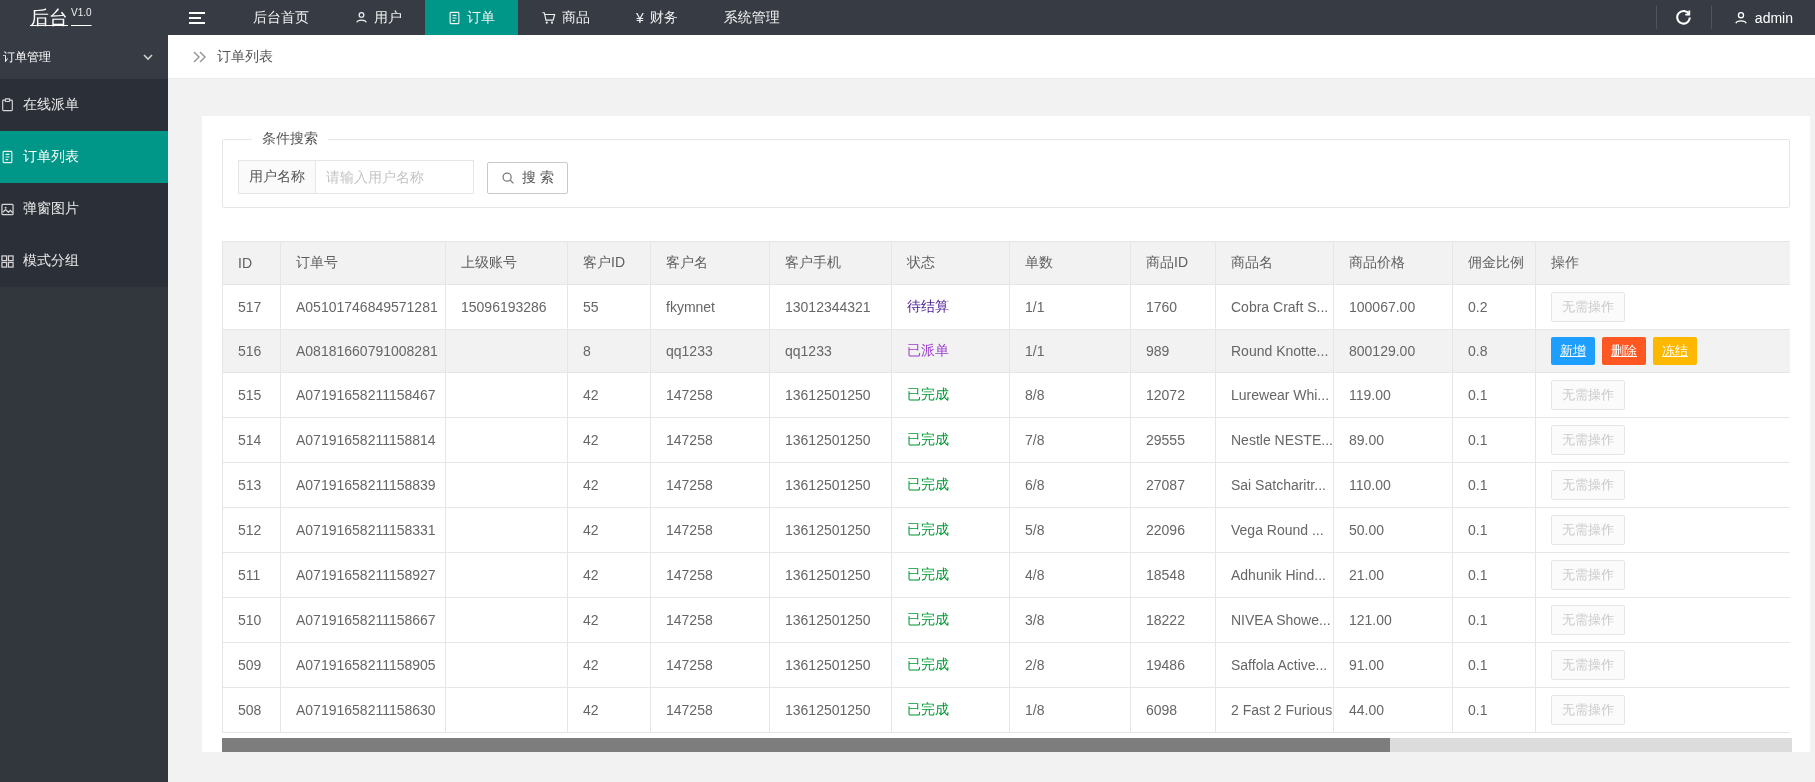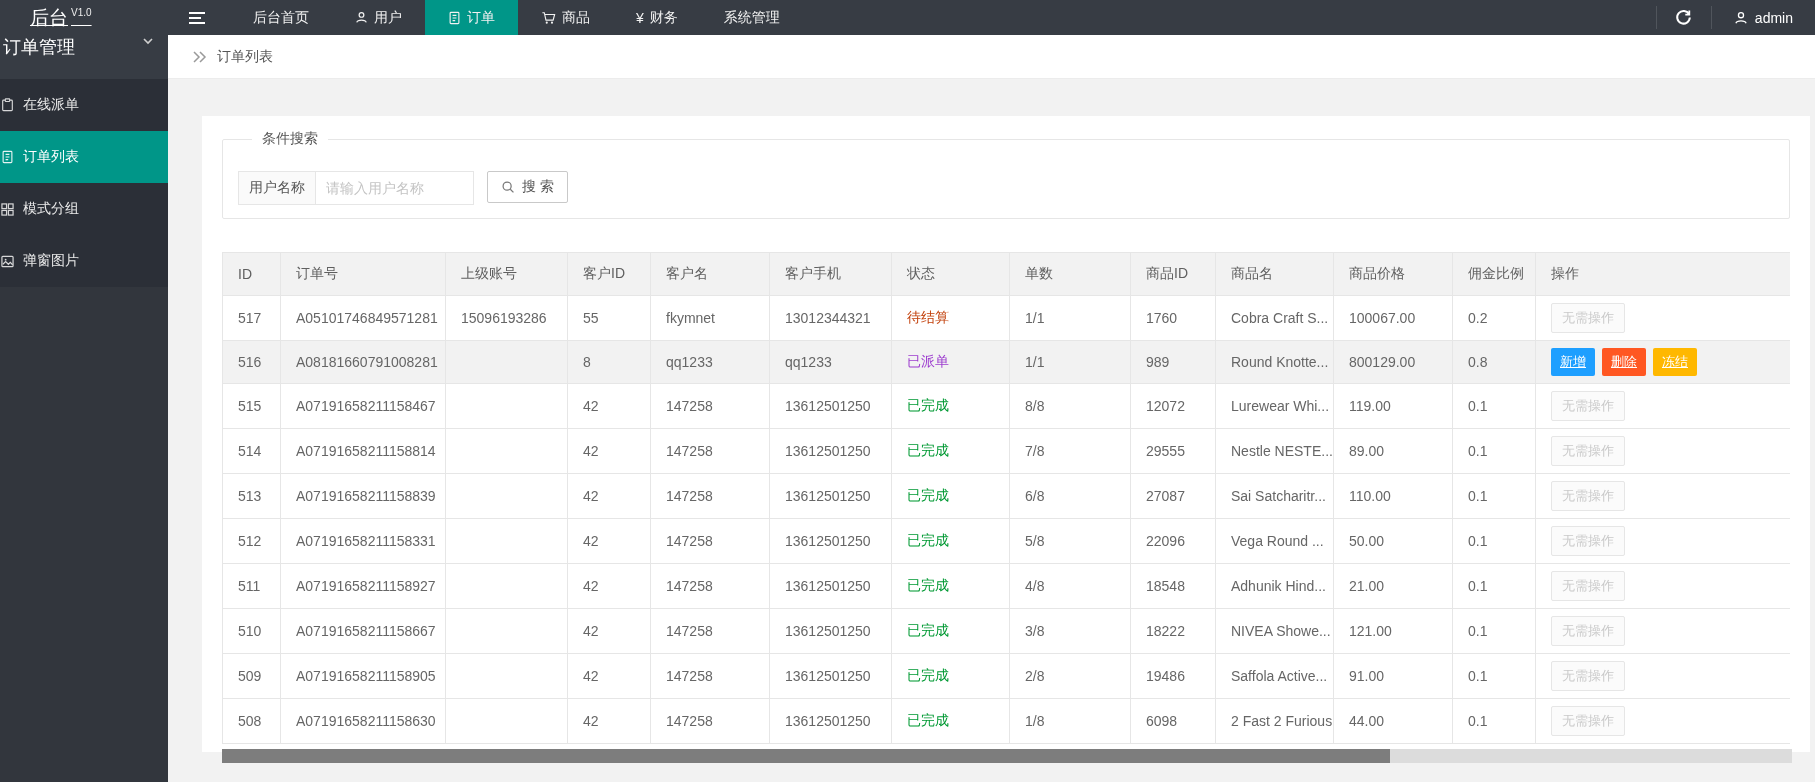--- a/index.html
+++ b/index.html
@@ -19,42 +19,42 @@
   .nav-item .i { display:flex; align-items:center; }
   .yen-glyph { font-size:14px; }
   .nav-right { margin-left:auto; display:flex; height:23px; align-items:stretch; }
   .refresh-cell { width:56px; display:flex; align-items:center; justify-content:center;
     border-left:1px solid rgba(255,255,255,.13); border-right:1px solid rgba(255,255,255,.13); cursor:pointer; }
   .admin-cell { display:flex; align-items:center; gap:7px; padding:0 22px; font-size:14px; cursor:pointer; }
 
   
   .sidebar { position:absolute; top:35px; left:0; bottom:0; width:168px;
     background:#32363d; overflow:hidden; z-index:10; }
-  .side-group-title { height:44px; background:#373c44; color:#fff; font-size:18px;
-    display:flex; align-items:flex-start; padding:0 14px 0 10px; cursor:pointer; }
+  .side-group-title { height:44px; background:#373c44; color:#fff; font-size:12px;
+    display:flex; align-items:center; padding:0 14px 0 10px; cursor:pointer; }
   .side-group-title .lbl { margin-left:-7px; }
   .side-group-title .chev { margin-left:auto; color:#cfcfcf; display:flex; }
   .side-menu { background:#2b2f37; }
   .side-item { height:52px; display:flex; align-items:center; font-size:14px; color:#eaeaea;
     padding-left:9px; cursor:pointer; }
   .side-item .icon { margin-left:-8px; margin-right:9px; display:flex; opacity:.9; }
   .side-item.active { background:#009688; color:#fff; }
 
   
   .main { position:absolute; top:35px; left:168px; right:0; bottom:0; background:#f2f2f2; }
   .breadcrumb-bar { height:44px; background:#fff; border-bottom:1px solid #ececec;
     display:flex; align-items:center; padding-left:24px; }
   .crumb-icon { color:#9a9a9a; margin-right:9px; display:flex; }
   .crumb-text { font-size:14px; color:#555; }
 
   .card { margin:37px 5px 0 34px; height:636px; background:#fff; padding:14px 20px; position:relative; }
 
   fieldset.search-field { border:1px solid #e6e6e6; border-radius:2px; padding:8px 15px 13px; }
   fieldset.search-field legend { font-size:14px; color:#555; padding:0 10px; margin-left:14px; }
-  .search-row { display:flex; align-items:flex-start; margin-top:15px; }
+  .search-row { display:flex; align-items:flex-end; margin-top:4px; }
   .input-group { display:flex; }
   .addon { height:34px; border:1px solid #e6e6e6; background:#fafafa; color:#555;
     font-size:14px; display:flex; align-items:center; padding:0 10px; }
   .search-input { height:34px; border:1px solid #e6e6e6; border-left:none; width:158px;
     padding:0 10px; font-size:14px; color:#666; outline:none; background:#fff; }
   .search-input::placeholder { color:#c4c4c4; }
   .search-btn { margin-left:13px; height:32px; background:#fff; border:1px solid #c9c9c9;
     border-radius:2px; display:flex; align-items:center; gap:7px; padding:0 13px;
     font-size:14px; color:#555; cursor:pointer; }
 
@@ -172,37 +172,37 @@
           <svg width="13" height="14" viewBox="0 0 14 16" fill="none" stroke="currentColor" stroke-width="1.3">
             <rect x="2" y="1.5" width="10" height="13" rx="1"></rect>
             <path d="M4.8 5h4.4M4.8 8h4.4M4.8 11h3"></path>
           </svg>
         </span>
         <span>订单列表</span>
       </div>
       <div class="side-item">
         <span class="i icon">
           <svg width="13" height="13" viewBox="0 0 14 14" fill="none" stroke="currentColor" stroke-width="1.3">
+            <rect x="1" y="1.5" width="12" height="11" rx="1"></rect>
+            <path d="M2 10l3-3 3 3 2-2 2.5 2.5"></path>
+            <circle cx="5" cy="5" r="1" fill="currentColor" stroke="none"></circle>
+          </svg>
+        </span>
+        <span>弹窗图片</span>
+      </div>
+      <div class="side-item">
+        <span class="i icon">
+          <svg width="13" height="13" viewBox="0 0 14 14" fill="none" stroke="currentColor" stroke-width="1.3">
             <rect x="1" y="1" width="5" height="5"></rect>
             <rect x="8" y="1" width="5" height="5"></rect>
             <rect x="1" y="8" width="5" height="5"></rect>
             <rect x="8" y="8" width="5" height="5"></rect>
           </svg>
         </span>
         <span>模式分组</span>
-      </div>
-      <div class="side-item">
-        <span class="i icon">
-          <svg width="13" height="13" viewBox="0 0 14 14" fill="none" stroke="currentColor" stroke-width="1.3">
-            <rect x="1" y="1.5" width="12" height="11" rx="1"></rect>
-            <path d="M2 10l3-3 3 3 2-2 2.5 2.5"></path>
-            <circle cx="5" cy="5" r="1" fill="currentColor" stroke="none"></circle>
-          </svg>
-        </span>
-        <span>弹窗图片</span>
       </div>
     </div>
 </div>
 
 <div class="main">
   <div class="breadcrumb-bar">
     <span class="crumb-icon">
       <svg width="16" height="12" viewBox="0 0 16 12" fill="none" stroke="currentColor" stroke-width="1.5">
           <path d="M2 1l5 5-5 5M8 1l5 5-5 5"></path>
         </svg>
@@ -265,21 +265,21 @@
             </tr>
           </thead>
         <tbody id="tbody">
             <tr class="">
               <td>517</td>
               <td>A05101746849571281</td>
               <td>15096193286</td>
               <td>55</td>
               <td>fkymnet</td>
               <td>13012344321</td>
-              <td><span class="status" style="color: #c2410c;">待结算</span></td>
+              <td><span class="status" style="color: #4c1d95;">待结算</span></td>
               <td>1/1</td>
               <td>1760</td>
               <td>Cobra Craft S...</td>
               <td>100067.00</td>
               <td>0.2</td>
               <td><span class="btn-none">无需操作</span></td>
             </tr>
             <tr class="hl">
               <td>516</td>
               <td>A08181660791008281</td>

